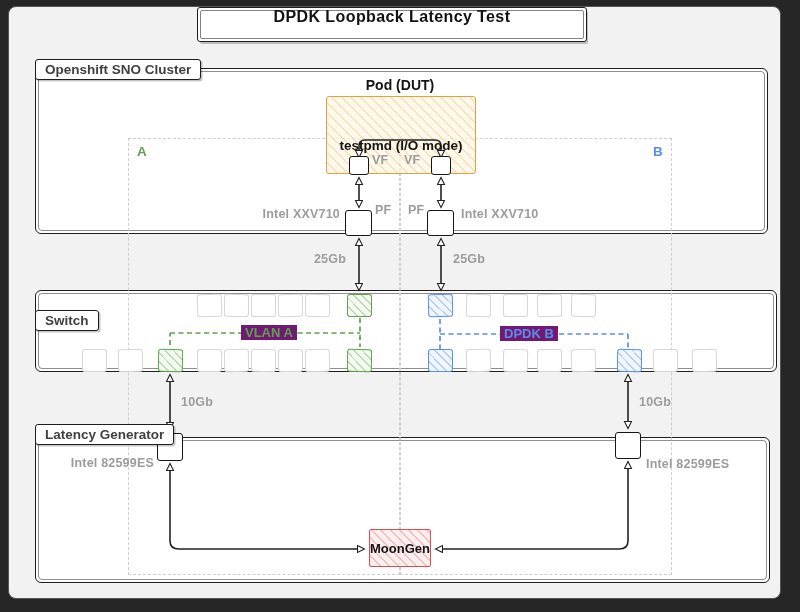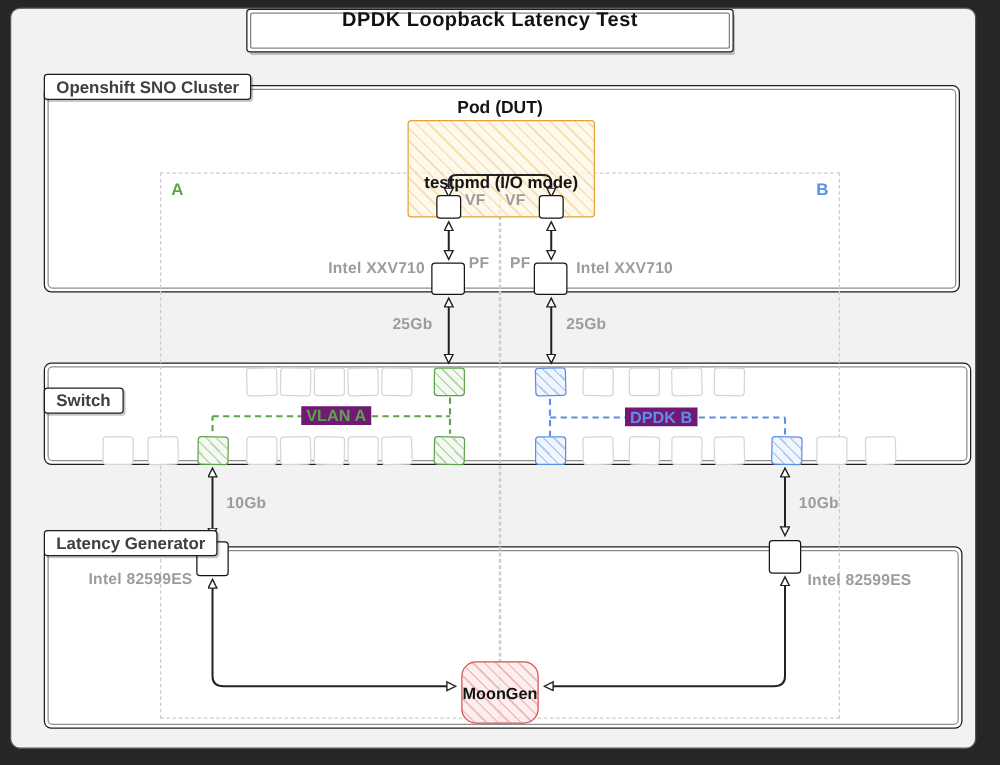--- a/index.html
+++ b/index.html
@@ -33,22 +33,22 @@
   .glabel{position:absolute;color:var(--gray);font-size:12.5px;font-weight:600;
     white-space:nowrap;z-index:34;letter-spacing:.2px;}
   .blabel{position:absolute;color:#141414;font-size:13.5px;font-weight:700;
     white-space:nowrap;z-index:34;}
   
   #testpmd-box{position:absolute;left:326px;top:96px;width:150px;height:78px;
     border:1.6px solid var(--orange);border-radius:3px;z-index:15;
     background-color:rgba(253,246,227,.72);
     background-image:repeating-linear-gradient(45deg,rgba(226,163,59,.28) 0 1.4px,transparent 1.4px 7px);}
   .sqnode{position:absolute;background:#fff;border:1.7px solid #161616;border-radius:3px;z-index:30;}
-  #moongen-box{position:absolute;left:369px;top:529px;width:62px;height:50px;
-    border:1.7px solid var(--red);border-radius:12px;z-index:30;
+  #moongen-box{position:absolute;left:369px;top:529px;width:62px;height:38px;
+    border:1.7px solid var(--red);border-radius:2px;z-index:30;
     display:flex;align-items:center;justify-content:flex-start;
     background-color:rgba(253,235,235,.8);
     background-image:repeating-linear-gradient(45deg,rgba(217,79,79,.3) 0 1.4px,transparent 1.4px 6.5px);}
   #moongen-box span{font-size:13px;font-weight:700;color:#131313;}
   
   .port{position:absolute;width:25px;height:23px;border-radius:3px;z-index:20;background:#fff;}
   .port.gray{border:1.5px solid #d6d6d6;}
   .port.green{border:1.8px solid var(--green);background-color:#f4faf2;
     background-image:repeating-linear-gradient(45deg,rgba(95,162,78,.38) 0 1.3px,transparent 1.3px 6px);}
   .port.blue{border:1.8px solid var(--blue);background-color:#f1f6fd;

